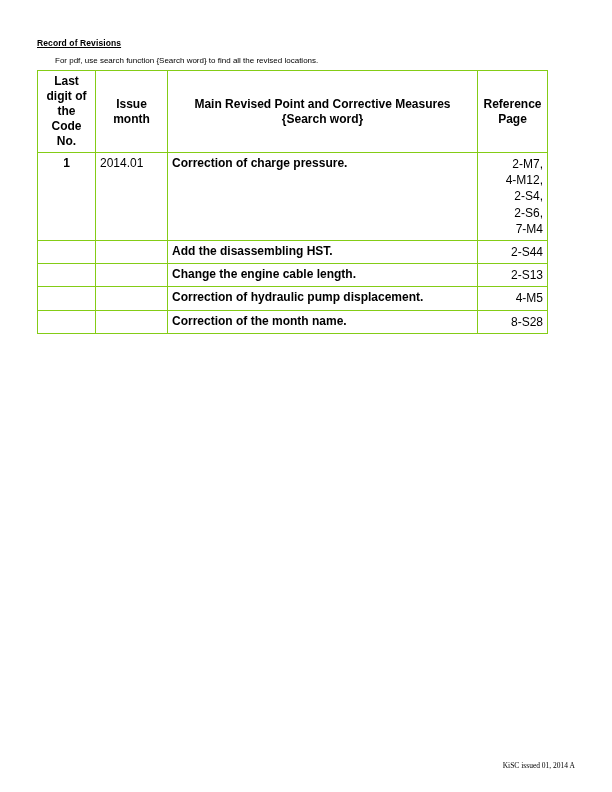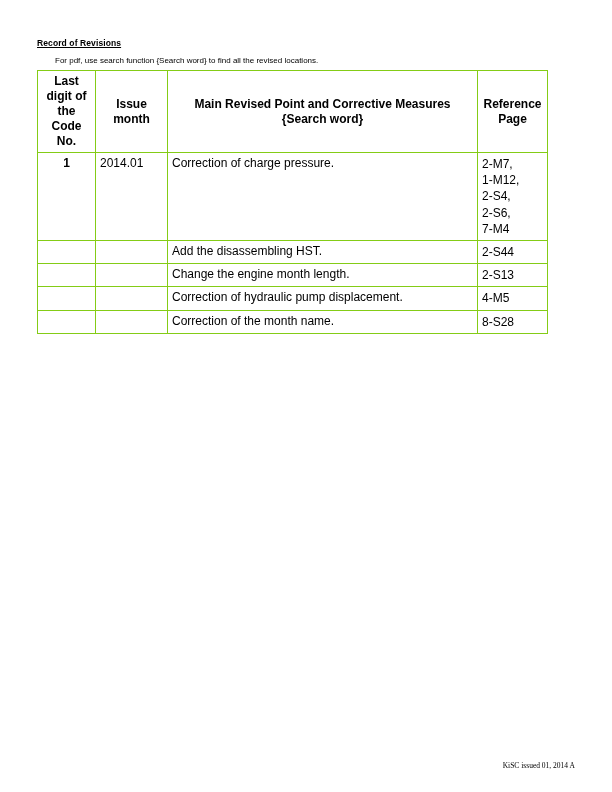--- a/index.html
+++ b/index.html
@@ -73,23 +73,24 @@
     font-weight: bold;
     vertical-align: top;
   }
   td.c-month {
     text-align: left;
     padding-left: 6px;
   }
   td.c-main {
     text-align: left;
     padding-left: 6px;
+    font-weight: bold;
   }
   td.c-ref {
-    text-align: left;
+    text-align: right;
     line-height: 1.35;
   }
   td.tall {
     height: 62px;
   }
   td.blank {
     border-top: none;
     border-bottom: none;
   }
   .ref-lines span { display: block; }
@@ -127,37 +128,37 @@
       </tr>
     </thead>
     <tbody>
       <tr>
         <td class="c-last tall" rowspan="1">1</td>
         <td class="c-month tall">2014.01</td>
         <td class="c-main tall">Correction of charge pressure.</td>
         <td class="c-ref tall">
           <span class="ref-lines">
             <span>2-M7,</span>
-            <span>1-M12,</span>
+            <span>4-M12,</span>
             <span>2-S4,</span>
             <span>2-S6,</span>
             <span>7-M4</span>
           </span>
         </td>
       </tr>
       <tr>
         <td class="c-last blank"></td>
         <td class="c-month blank"></td>
         <td class="c-main">Add the disassembling HST.</td>
         <td class="c-ref">2-S44</td>
       </tr>
       <tr>
         <td class="c-last blank"></td>
         <td class="c-month blank"></td>
-        <td class="c-main">Change the engine month length.</td>
+        <td class="c-main">Change the engine cable length.</td>
         <td class="c-ref">2-S13</td>
       </tr>
       <tr>
         <td class="c-last blank"></td>
         <td class="c-month blank"></td>
         <td class="c-main">Correction of hydraulic pump displacement.</td>
         <td class="c-ref">4-M5</td>
       </tr>
       <tr>
         <td class="c-last"></td>

